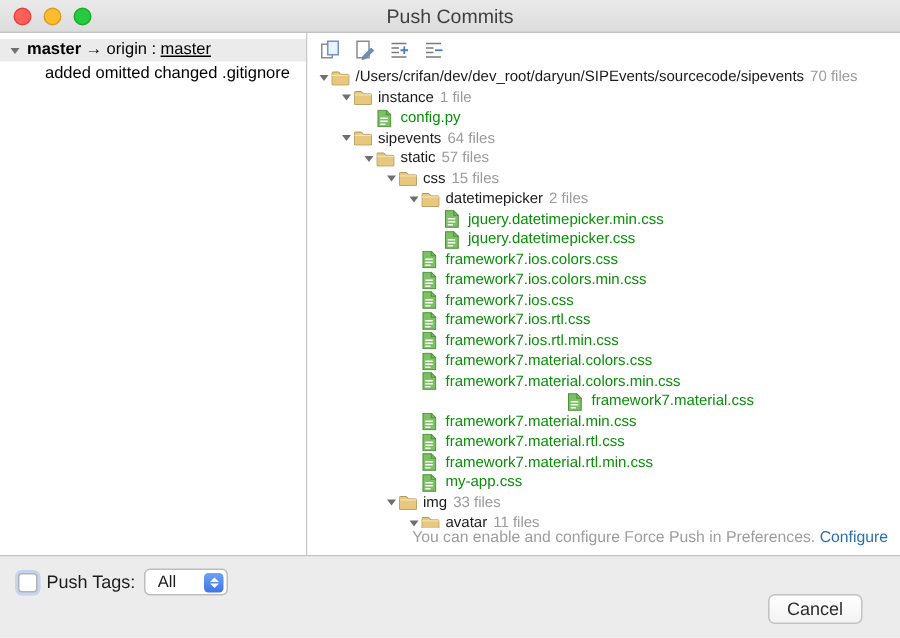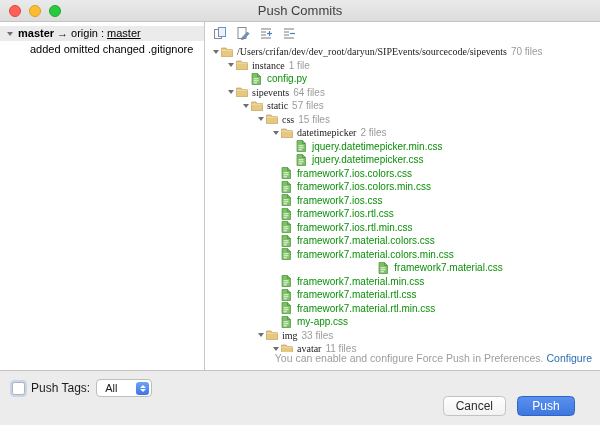--- a/index.html
+++ b/index.html
@@ -37,21 +37,21 @@
   .tree-toolbar { height:22px; flex:0 0 22px; display:flex; align-items:center; gap:7px; padding-left:7px; }
   .tb-icon { width:16px; height:16px; display:inline-flex; align-items:center; justify-content:center; cursor:default; }
 
   
   .tree { flex:1 1 auto; overflow:hidden; font-size:10px; padding-top:1px; }
   .tree-row { height:13.5px; display:flex; align-items:center; white-space:nowrap; overflow:hidden; }
   .chevron { width:10px; flex:0 0 10px; display:inline-flex; justify-content:center; }
   .chevron.expanded::before { content:''; width:0; height:0;
     border-left:3.5px solid transparent; border-right:3.5px solid transparent; border-top:4.5px solid #6f6f6f; }
   .node-icon { width:12px; flex:0 0 12px; display:inline-flex; margin-right:4px; align-items:center; }
-  .folder-label { color:#1b1b1b;font-family:Liberation Serif, serif; }
+  .folder-label { color:#1b1b1b; }
   .file-label { color:var(--added-green,#0a8f08); }
   .node-count { color:#9b9b9b; margin-left:4px; }
 
   
   .hint { position:absolute; right:8px; bottom:6px; font-size:10.5px; color:#9d9d9d; background:#fff; padding-left:5px; }
   .hint .cfg { color:var(--link,#2b6fb2); cursor:pointer; margin-left:3px; text-decoration:none; }
 
   
   .footer { flex:0 0 54px; position:relative; background:#ececec; }
   .tags-row { position:absolute; left:12px; top:8px; display:flex; align-items:center; gap:6px; font-size:12px; color:#1c1c1c; }
@@ -444,17 +444,16 @@
       <div class="combo">
         <span>All</span>
         <span class="combo-arrows">
             <i class="up"></i>
             <i class="down"></i>
           </span>
       </div>
     </div>
     <div class="buttons">
       <button class="btn cancel">Cancel</button>
-      <button class="btn push">Push</button>
     </div>
   </div>
 
 </div>
 
 </body></html>

